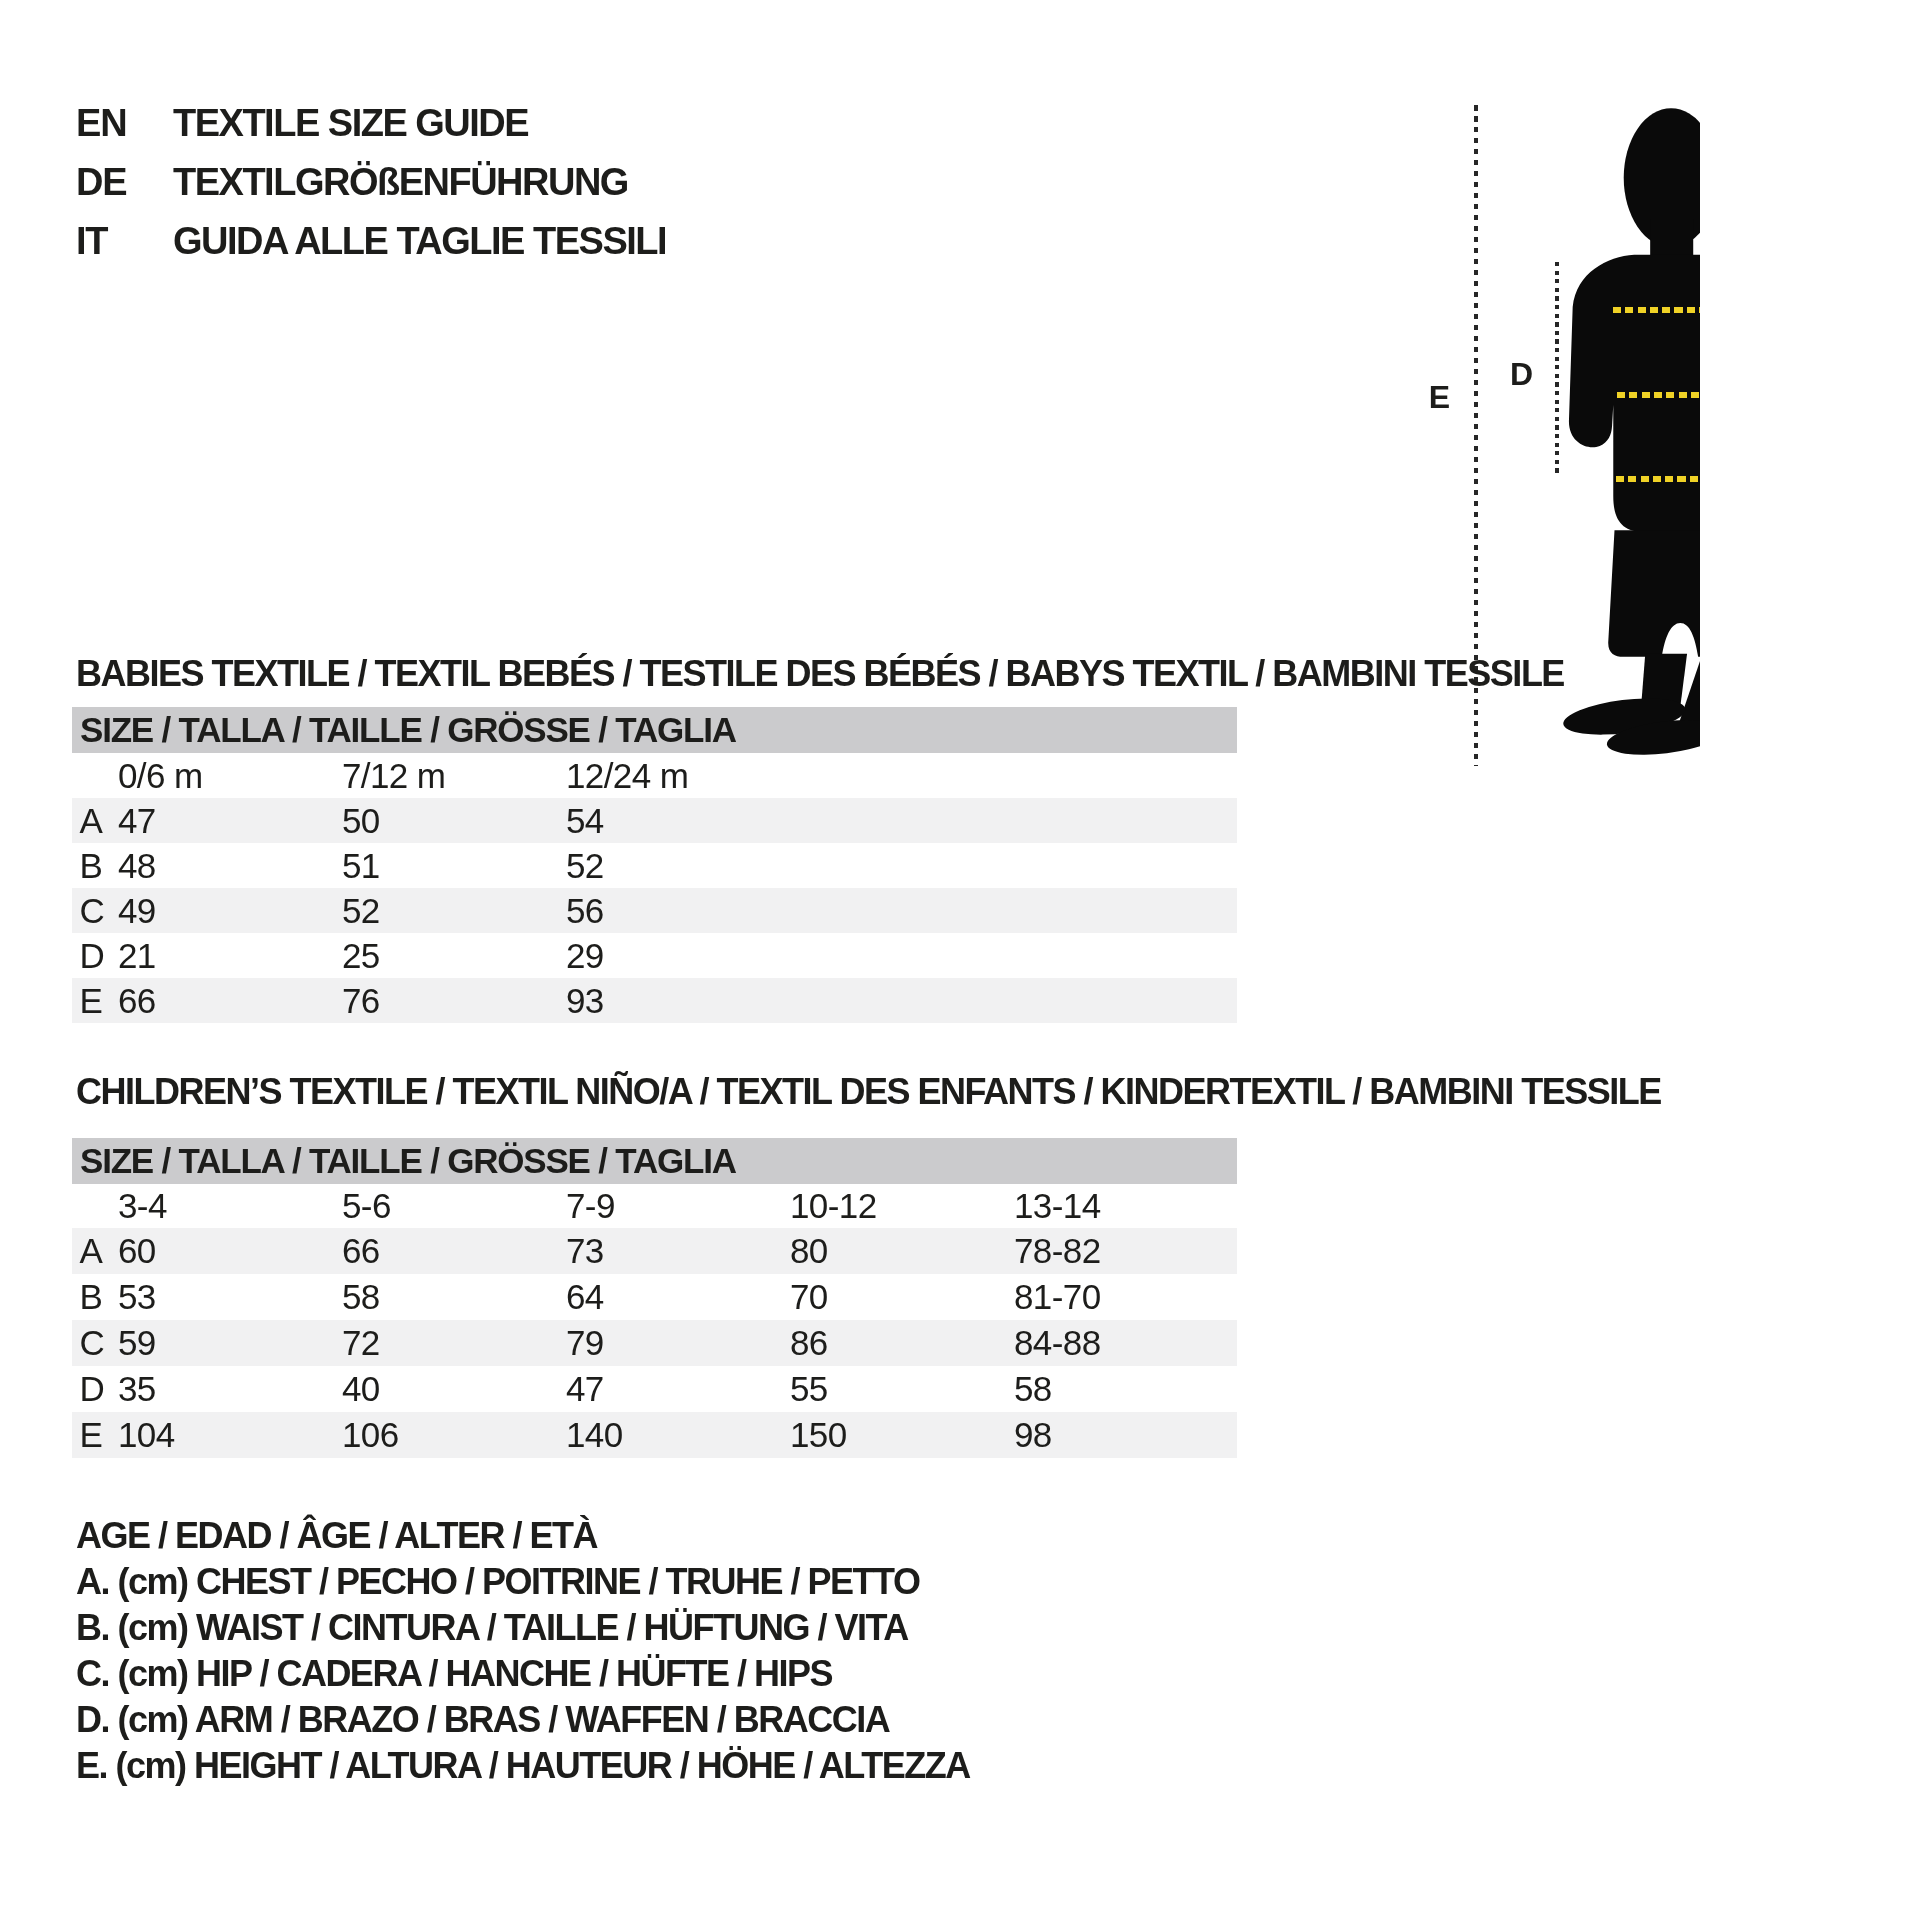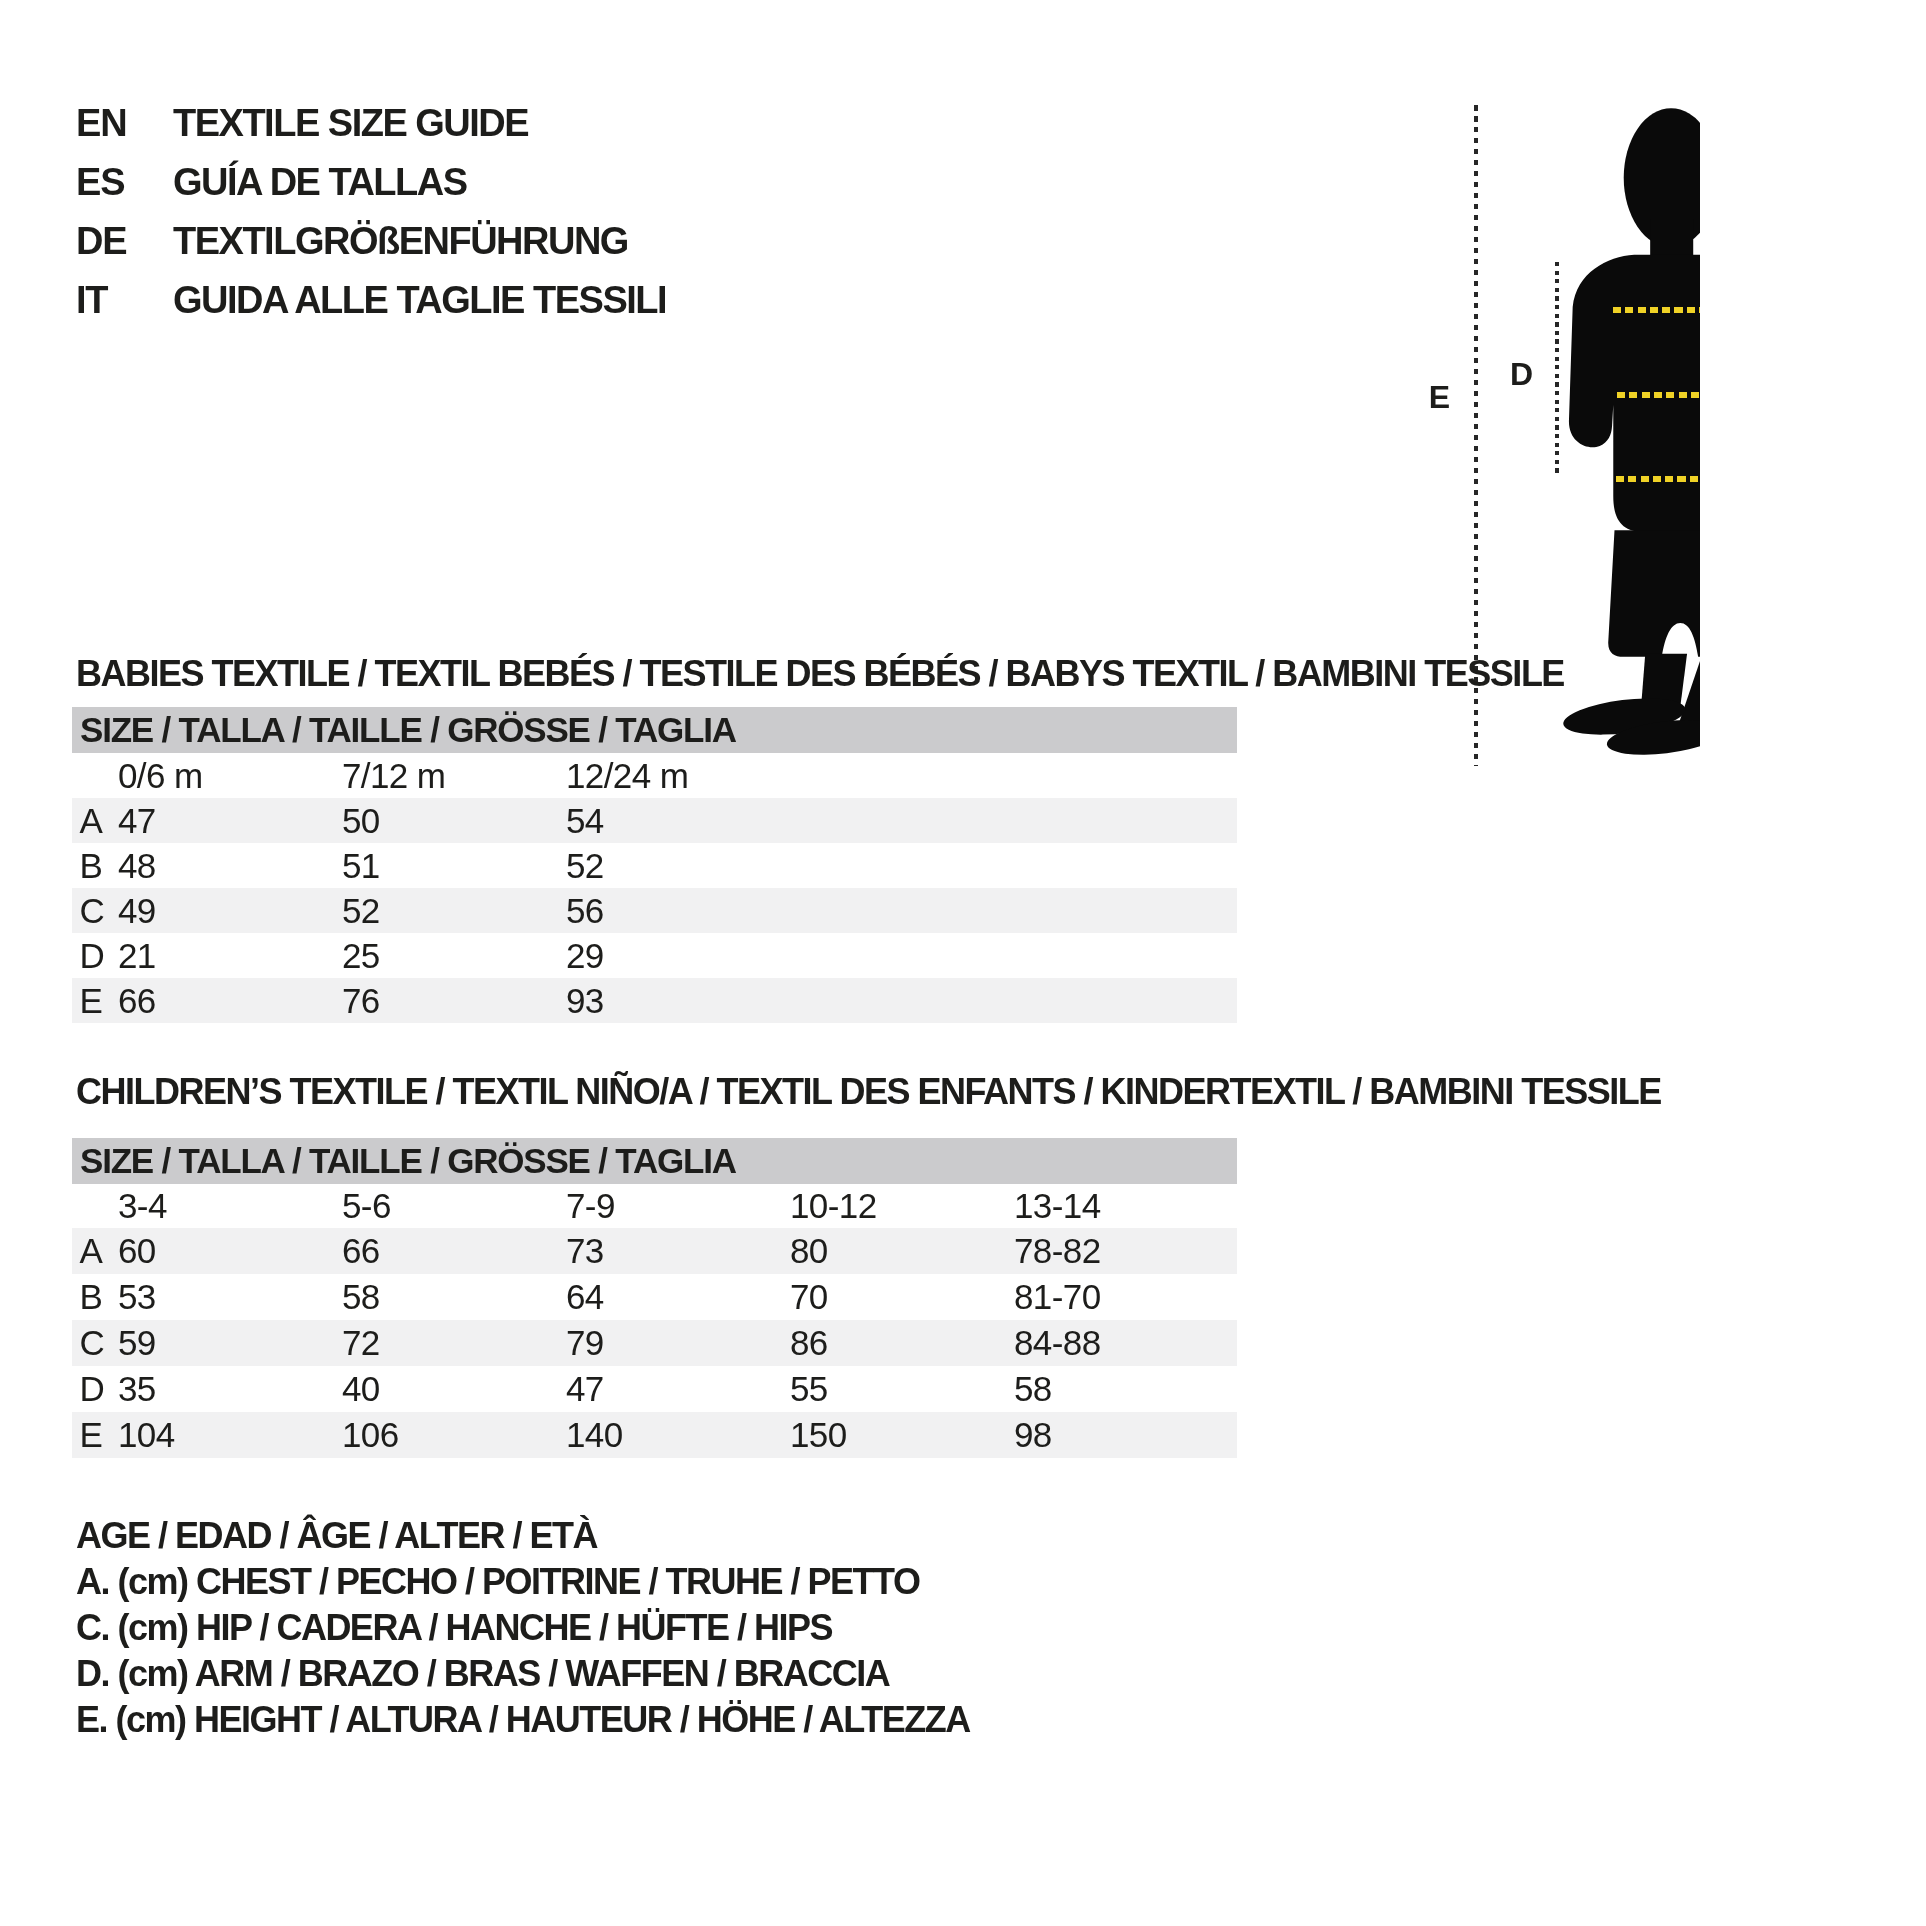--- a/index.html
+++ b/index.html
@@ -66,24 +66,20 @@
 <body>
 
 <div class="canvas">
 
   <div class="abs lang-block">
     <div class="lang-row">
       <span class="lang-code">EN</span>
       <span class="lang-title">TEXTILE SIZE GUIDE</span>
     </div>
     <div class="lang-row">
-      <span class="lang-code">ES</span>
-      <span class="lang-title">GUÍA DE TALLAS</span>
-    </div>
-    <div class="lang-row">
       <span class="lang-code">DE</span>
       <span class="lang-title">TEXTILGRÖßENFÜHRUNG</span>
     </div>
     <div class="lang-row">
       <span class="lang-code">IT</span>
       <span class="lang-title">GUIDA ALLE TAGLIE TESSILI</span>
     </div>
   </div>
 
   <svg class="abs child-svg" width="246" height="678" viewBox="0 0 400 1100" aria-hidden="true">
@@ -227,19 +223,20 @@
       <div class="t-cell">106</div>
       <div class="t-cell">140</div>
       <div class="t-cell">150</div>
       <div class="t-cell">98</div>
     </div>
   </div>
 
   <div class="abs legend-block">
     <div class="legend-line">AGE / EDAD / ÂGE / ALTER / ETÀ</div>
     <div class="legend-line">A. (cm) CHEST / PECHO / POITRINE / TRUHE / PETTO</div>
+    <div class="legend-line">B. (cm) WAIST / CINTURA / TAILLE / HÜFTUNG / VITA</div>
     <div class="legend-line">C. (cm) HIP / CADERA / HANCHE / HÜFTE / HIPS</div>
     <div class="legend-line">D. (cm) ARM / BRAZO / BRAS / WAFFEN / BRACCIA</div>
     <div class="legend-line">E. (cm) HEIGHT / ALTURA / HAUTEUR / HÖHE / ALTEZZA</div>
   </div>
 
 </div>
 
 
 </body></html>

